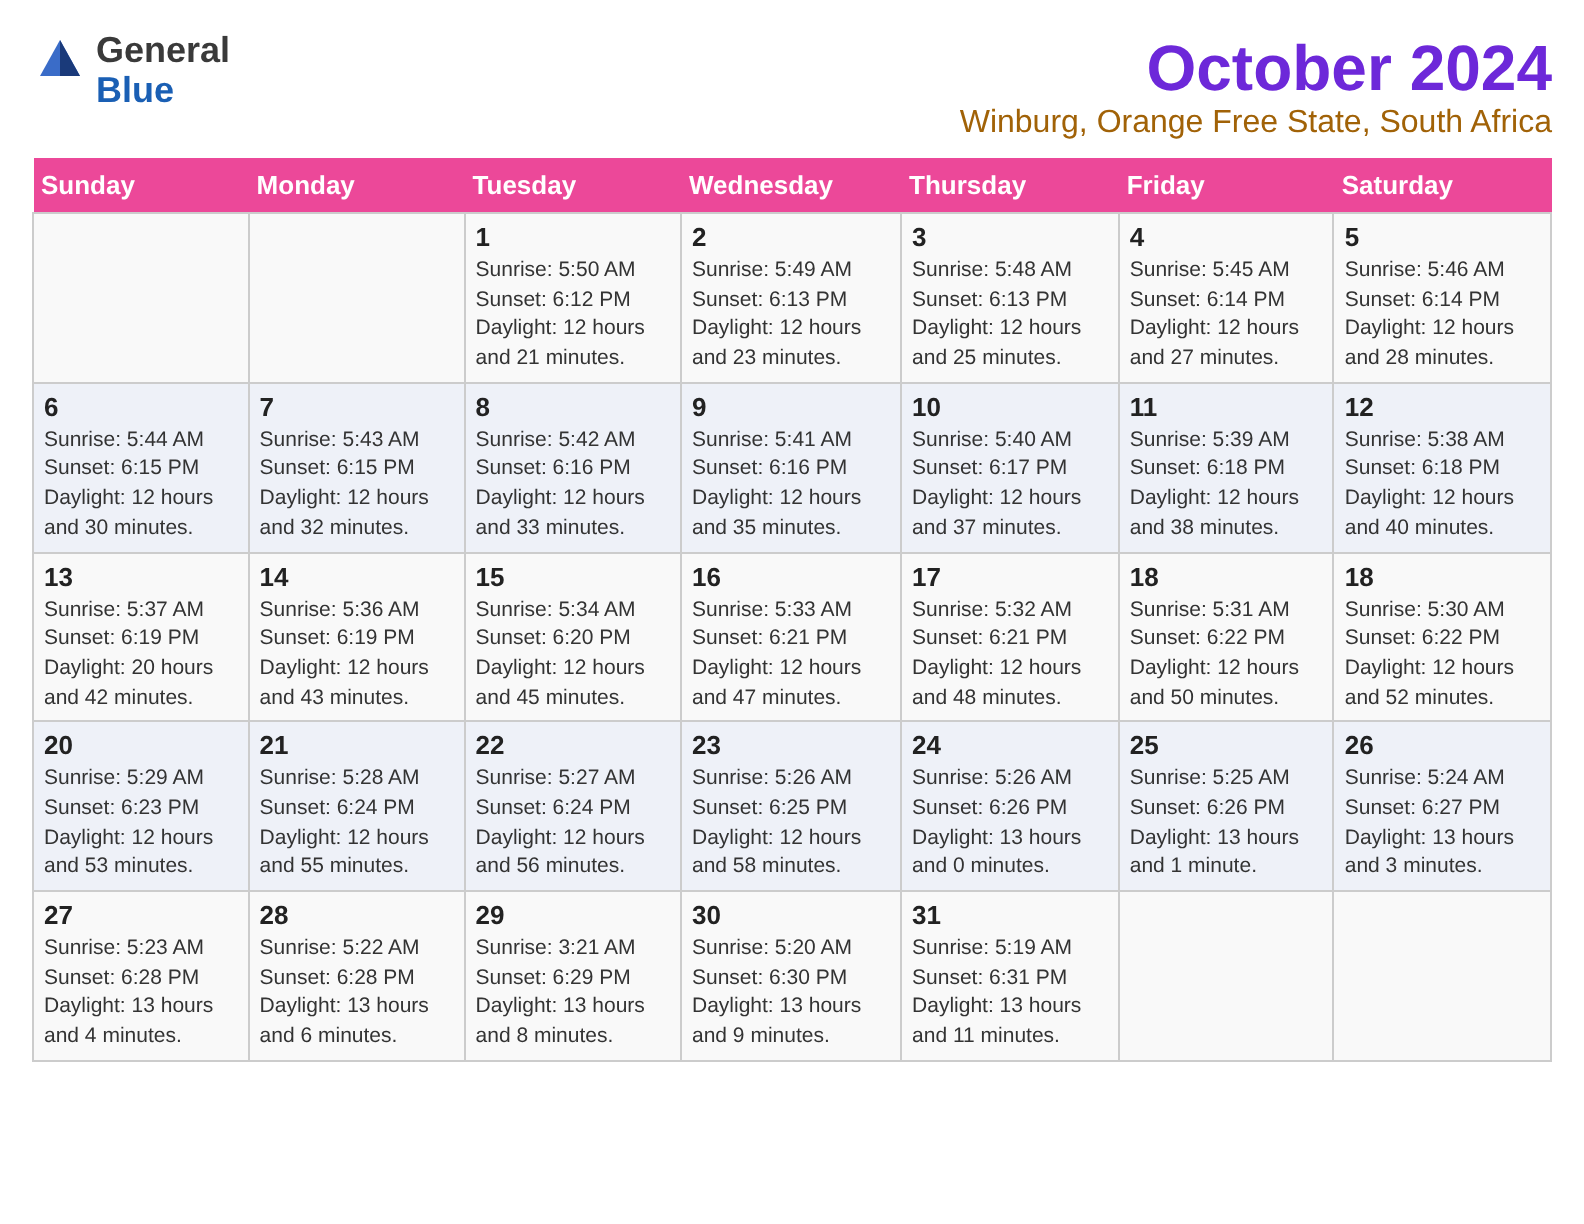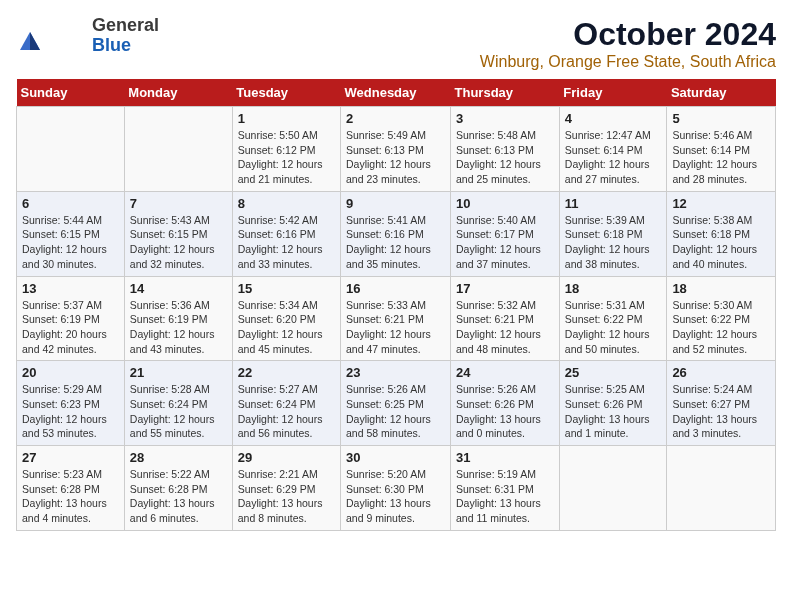--- a/index.html
+++ b/index.html
@@ -11,22 +11,21 @@
       padding: 16px;
     }
     .header {
       display: flex;
       justify-content: space-between;
       align-items: flex-start;
       margin-bottom: 8px;
     }
     .logo {
       display: flex;
-      align-items: flex-end;
-      gap: 44px;
+      align-items: flex-start;
     }
     .logo-text {
       display: flex;
       flex-direction: column;
       font-size: 18px;
       font-weight: bold;
       line-height: 1.1;
     }
     .logo-general { color: #3a3a3a; }
     .logo-blue { color: #1a5fb4; }
@@ -34,33 +33,33 @@
       width: 28px;
       height: 28px;
       margin-right: 4px;
     }
     .title-block {
       text-align: right;
     }
     .month-title {
       font-size: 32px;
       font-weight: bold;
-      color: #0f172a;
+      color: #6d28d9;
     }
     .location {
       font-size: 16px;
       color: #a16207;
     }
     table {
       width: 100%;
       border-collapse: collapse;
       font-size: 11px;
     }
     thead tr th {
-      background-color: #b91c1c;
+      background-color: #ec4899;
       color: #fff;
       padding: 6px 4px;
       text-align: left;
       font-size: 13px;
       font-weight: bold;
     }
     tbody tr td {
       border: 1px solid #ccc;
       vertical-align: top;
       padding: 4px 5px;
@@ -137,21 +136,21 @@
           <div class="cell-text">Daylight: 12 hours and 23 minutes.</div>
         </td>
         <td>
           <span class="day-num">3</span>
           <div class="cell-text">Sunrise: 5:48 AM</div>
           <div class="cell-text">Sunset: 6:13 PM</div>
           <div class="cell-text">Daylight: 12 hours and 25 minutes.</div>
         </td>
         <td>
           <span class="day-num">4</span>
-          <div class="cell-text">Sunrise: 12:47 AM</div>
+          <div class="cell-text">Sunrise: 5:45 AM</div>
           <div class="cell-text">Sunset: 6:14 PM</div>
           <div class="cell-text">Daylight: 12 hours and 27 minutes.</div>
         </td>
         <td>
           <span class="day-num">5</span>
           <div class="cell-text">Sunrise: 5:46 AM</div>
           <div class="cell-text">Sunset: 6:14 PM</div>
           <div class="cell-text">Daylight: 12 hours and 28 minutes.</div>
         </td>
       </tr>
@@ -295,21 +294,21 @@
           <div class="cell-text">Daylight: 13 hours and 4 minutes.</div>
         </td>
         <td>
           <span class="day-num">28</span>
           <div class="cell-text">Sunrise: 5:22 AM</div>
           <div class="cell-text">Sunset: 6:28 PM</div>
           <div class="cell-text">Daylight: 13 hours and 6 minutes.</div>
         </td>
         <td>
           <span class="day-num">29</span>
-          <div class="cell-text">Sunrise: 2:21 AM</div>
+          <div class="cell-text">Sunrise: 3:21 AM</div>
           <div class="cell-text">Sunset: 6:29 PM</div>
           <div class="cell-text">Daylight: 13 hours and 8 minutes.</div>
         </td>
         <td>
           <span class="day-num">30</span>
           <div class="cell-text">Sunrise: 5:20 AM</div>
           <div class="cell-text">Sunset: 6:30 PM</div>
           <div class="cell-text">Daylight: 13 hours and 9 minutes.</div>
         </td>
         <td>

